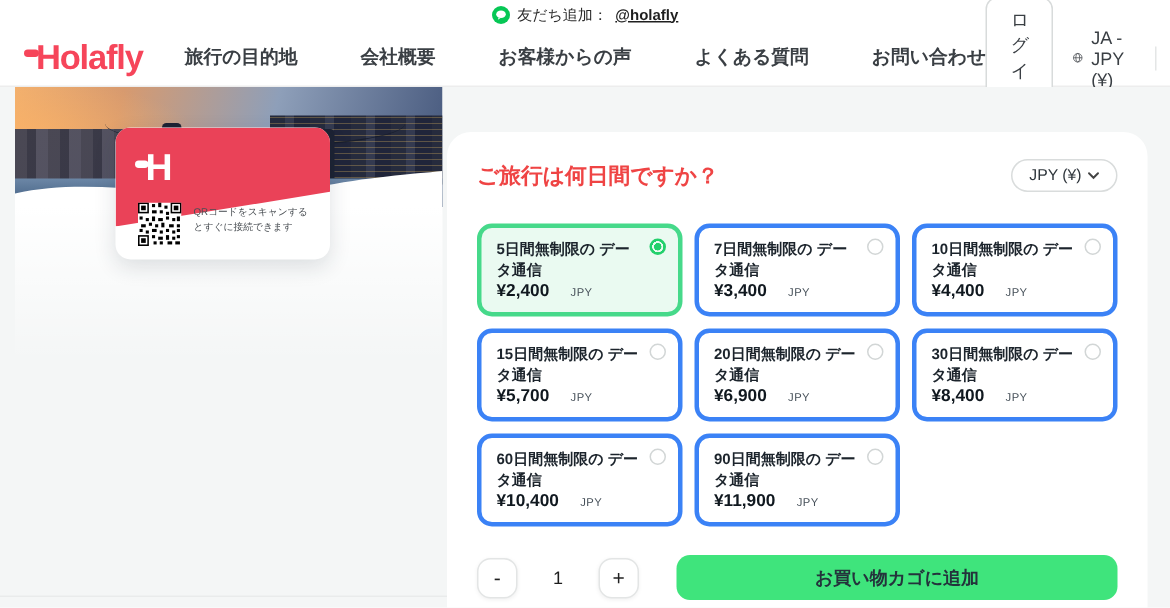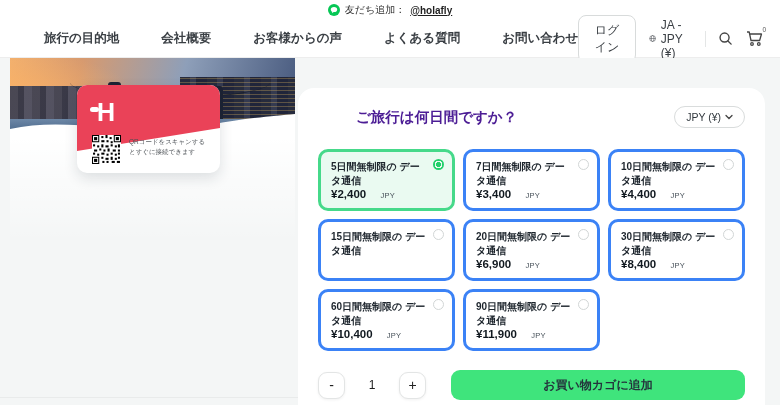--- a/index.html
+++ b/index.html
@@ -49,21 +49,21 @@
   .esim-red { position:absolute; left:0; right:0; top:0; height:66px; background:#ea4258; border-radius:10px 10px 0 0; clip-path:polygon(0 0,100% 0,100% 65%,0 100%); }
   .hlogo { display:flex; align-items:flex-start; color:#fff; position:absolute; left:13px; top:15px; }
   .hlogo .hbar { width:9px; height:4.5px; background:#fff; border-radius:2.5px; margin-top:7px; margin-right:-2px; }
   .hlogo .hletter { font-size:25px; font-weight:800; line-height:1; }
   .qr { position:absolute; left:15px; bottom:9px; width:29px; height:29px; }
   .qr-caption { position:absolute; left:52px; bottom:16px; width:82px; font-size:6.5px; line-height:1.55; color:#4a4f54; }
 
   
   .panel { position:absolute; left:298px; top:30px; width:467px; height:340px; background:#fff; border-radius:16px; padding:18px 20px; }
   .panel-head { display:flex; align-items:center; justify-content:space-between; }
-  .panel-title { font-size:14.5px; font-weight:700; color:#4c1d95;margin-left:38px; }
+  .panel-title { font-size:14.5px; font-weight:700; color:#ef4444; }
   .currency-pill { display:flex; align-items:center; gap:4px; border:1px solid #d9dcdc; border-radius:15px; padding:4px 11px; font-size:10.5px; color:#30373d; background:#fff; font-family:inherit; cursor:pointer; }
 
   .plan-grid { margin-top:21px; display:grid; grid-template-columns:repeat(3,1fr); gap:8px; }
   .plan-card { position:relative; border:3px solid #3b82f6; border-radius:10px; background:#fff; height:62px; padding:8px 10px; display:flex; flex-direction:column; justify-content:space-between; cursor:pointer; }
   .plan-card.selected { background:#eafaf1; border-color:#46d98a; }
   .plan-title { font-size:10px; font-weight:700; color:#1c242c; line-height:1.35; padding-right:16px; }
   .radio { position:absolute; top:7px; right:8px; width:11px; height:11px; border-radius:50%; border:1.5px solid #d2d6d6; background:#fff; }
   .plan-card.selected .radio { border:none; background:radial-gradient(circle,#23d06c 0 2.4px,#eafaf1 2.6px 3.6px,#23d06c 3.8px 100%); }
   .plan-price { font-size:11.5px; font-weight:700; color:#10181f; }
   .plan-price .cur { font-size:7.5px; font-weight:400; color:#465059; letter-spacing:.3px; margin-left:11px; }
@@ -81,20 +81,24 @@
     <svg viewBox="0 0 10 10" fill="#fff">
         <ellipse cx="5" cy="4.4" rx="4" ry="3.2"></ellipse>
         <path d="M3 7l-.6 2 2.2-1.4z"></path>
       </svg>
   </span>
   <span>友だち追加：</span>
   <a class="line-handle">@holafly</a>
 </div>
 
 <header class="nav">
+  <div class="logo">
+    <span class="hbar"></span>
+    <span>Holafly</span>
+  </div>
   <nav class="menu" id="nav-menu">
       <a class="nav-item">旅行の目的地</a>
       <a class="nav-item">会社概要</a>
       <a class="nav-item">お客様からの声</a>
       <a class="nav-item">よくある質問</a>
       <a class="nav-item">お問い合わせ</a>
     </nav>
   <div class="nav-right">
     <button class="login-btn">ログイン</button>
     <div class="locale">
@@ -230,20 +234,23 @@
     <div class="plan-title">10日間無制限の データ通信</div>
     <span class="radio"></span>
     <div class="plan-price">
       <span class="amount">¥4,400 </span><span class="cur">JPY</span>
     </div>
   </div>
 
   <div class="plan-card">
     <div class="plan-title">15日間無制限の データ通信</div>
     <span class="radio"></span>
+    <div class="plan-price">
+      <span class="amount">¥5,700 </span><span class="cur">JPY</span>
+    </div>
   </div>
 
   <div class="plan-card">
     <div class="plan-title">20日間無制限の データ通信</div>
     <span class="radio"></span>
     <div class="plan-price">
       <span class="amount">¥6,900 </span><span class="cur">JPY</span>
     </div>
   </div>
 

